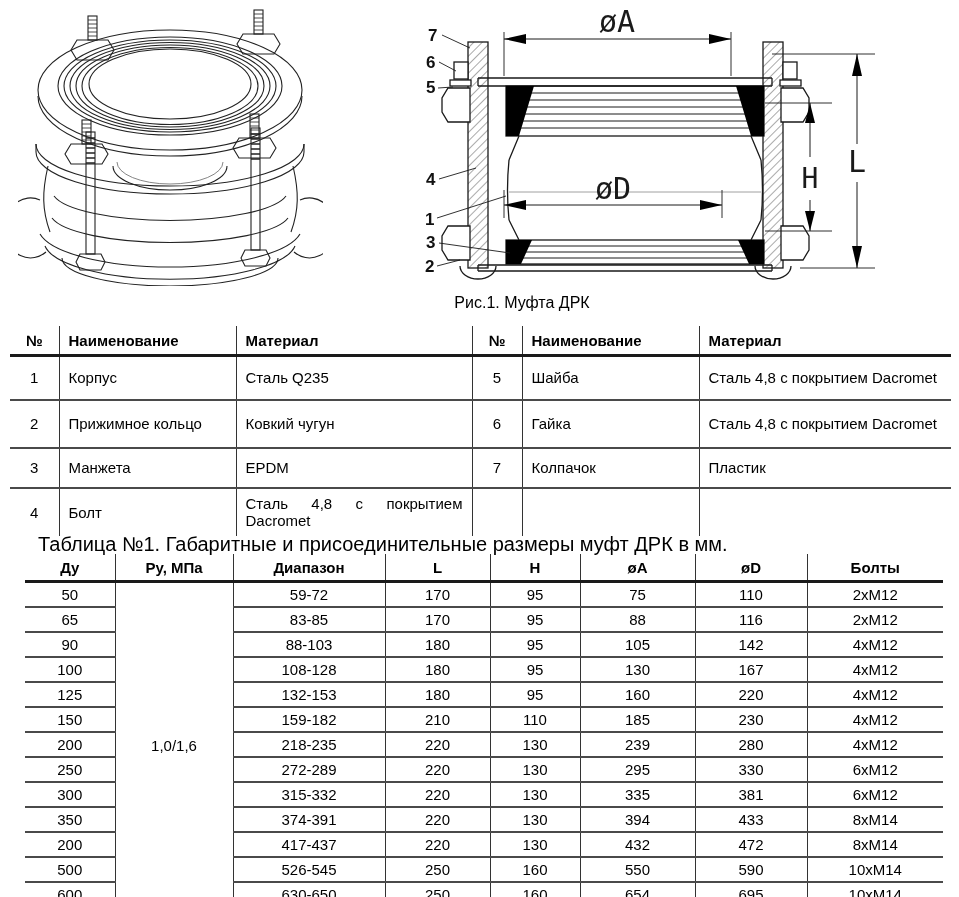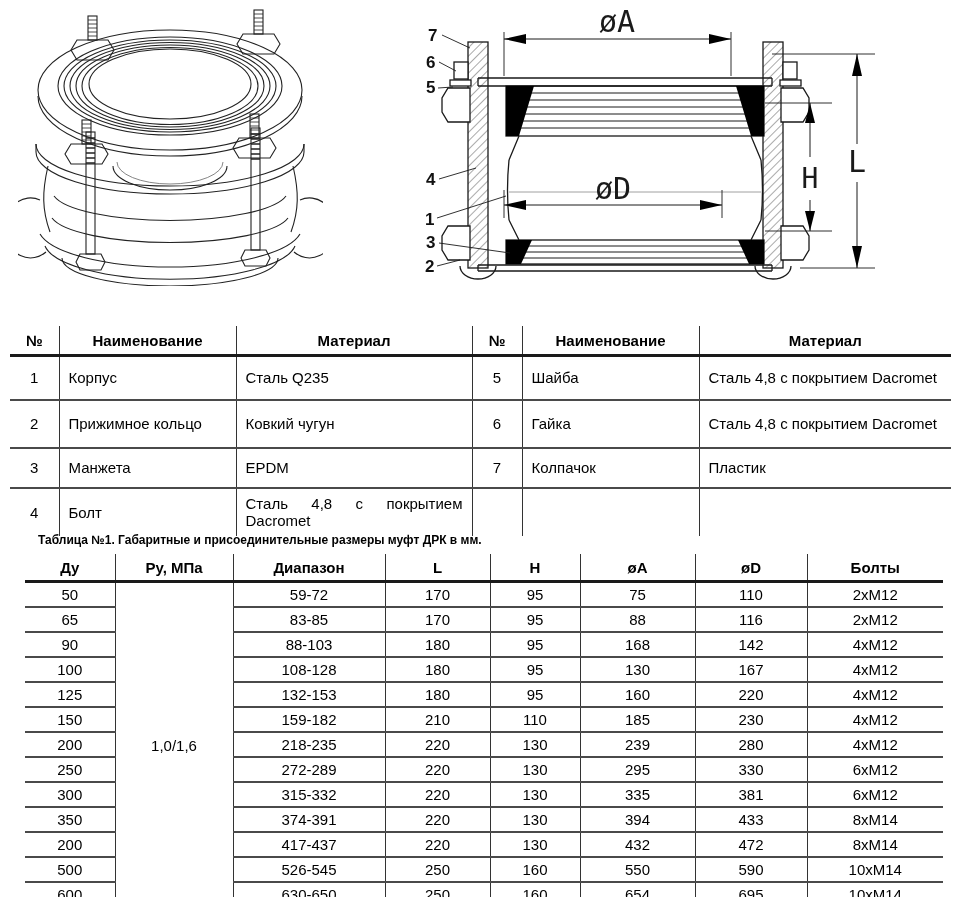--- a/index.html
+++ b/index.html
@@ -5,25 +5,25 @@
   html,body{margin:0;padding:0;background:#fff;}
   #page{position:relative;width:959px;height:897px;background:#fff;overflow:hidden;
         font-family:"Liberation Sans",sans-serif;color:#000;}
   svg text{font-family:"Liberation Sans",sans-serif;}
   .dimtext{font-family:"DejaVu Sans Mono",monospace;fill:#1a1a1a;}
   .callout{font-weight:bold;font-size:17px;fill:#111;}
   .iso-svg{position:absolute;left:18px;top:4px;}
   .sec-svg{position:absolute;left:420px;top:2px;}
   .fig-caption{position:absolute;top:294px;left:0;width:100%;box-sizing:border-box;
                padding-left:85px;text-align:center;font-size:16px;}
-  .table-caption{position:absolute;top:533px;left:38px;font-size:12px;font-weight:bold;}
+  .table-caption{position:absolute;top:533px;left:38px;font-size:20px;}
 
   table{border-collapse:collapse;table-layout:fixed;}
   .parts-table{position:absolute;top:326px;left:10px;width:941px;font-size:15px;}
-  .parts-table th{font-weight:bold;text-align:center;padding:2px 9px;height:24px;
+  .parts-table th{font-weight:bold;text-align:left;padding:2px 9px;height:24px;
                   border-bottom:3px solid #1a1a1a;}
   .parts-table td{padding:2px 9px;vertical-align:middle;}
   .parts-table tr > *:not(:first-child){border-left:1.5px solid #333;}
   .parts-table tbody tr > *{border-top:2px solid #4a4a4a;}
   .parts-table .numcol{text-align:center;}
   .parts-table .material{text-align:justify;margin-left:28px;}
   .pr1{height:44px;} .pr2{height:48px;} .pr3{height:40px;} .pr4{height:48px;}
 
   .dim-table{position:absolute;top:554px;left:25px;width:918px;font-size:15px;text-align:center;}
   .dim-table th{font-weight:bold;height:26px;border-bottom:3px solid #1a1a1a;padding:0;}
@@ -185,20 +185,21 @@
     <text class="dimtext" x="437" y="170" font-size="30" text-anchor="middle">L</text>
     <text class="callout" x="8" y="39">7</text>
     <text class="callout" x="6" y="66">6</text>
     <text class="callout" x="6" y="91">5</text>
     <text class="callout" x="6" y="183">4</text>
     <text class="callout" x="5" y="223">1</text>
     <text class="callout" x="6" y="246">3</text>
     <text class="callout" x="5" y="270">2</text>
   </svg>
 
+  <div class="fig-caption">Рис.1. Муфта ДРК</div>
 
   <table class="parts-table">
     <colgroup>
       <col style="width:49px">
         <col style="width:177px">
         <col style="width:236px">
       <col style="width:50px">
         <col style="width:177px">
         <col style="width:252px">
     </colgroup>
@@ -291,21 +292,21 @@
         <td>95</td>
         <td>88</td>
         <td>116</td>
         <td>2xM12</td>
       </tr>
       <tr>
         <td class="du-cell">90</td>
         <td>88-103</td>
         <td>180</td>
         <td>95</td>
-        <td>168</td>
+        <td>105</td>
         <td>142</td>
         <td>4xM12</td>
       </tr>
       <tr>
         <td class="du-cell">100</td>
         <td>108-128</td>
         <td>180</td>
         <td>95</td>
         <td>130</td>
         <td>167</td>

